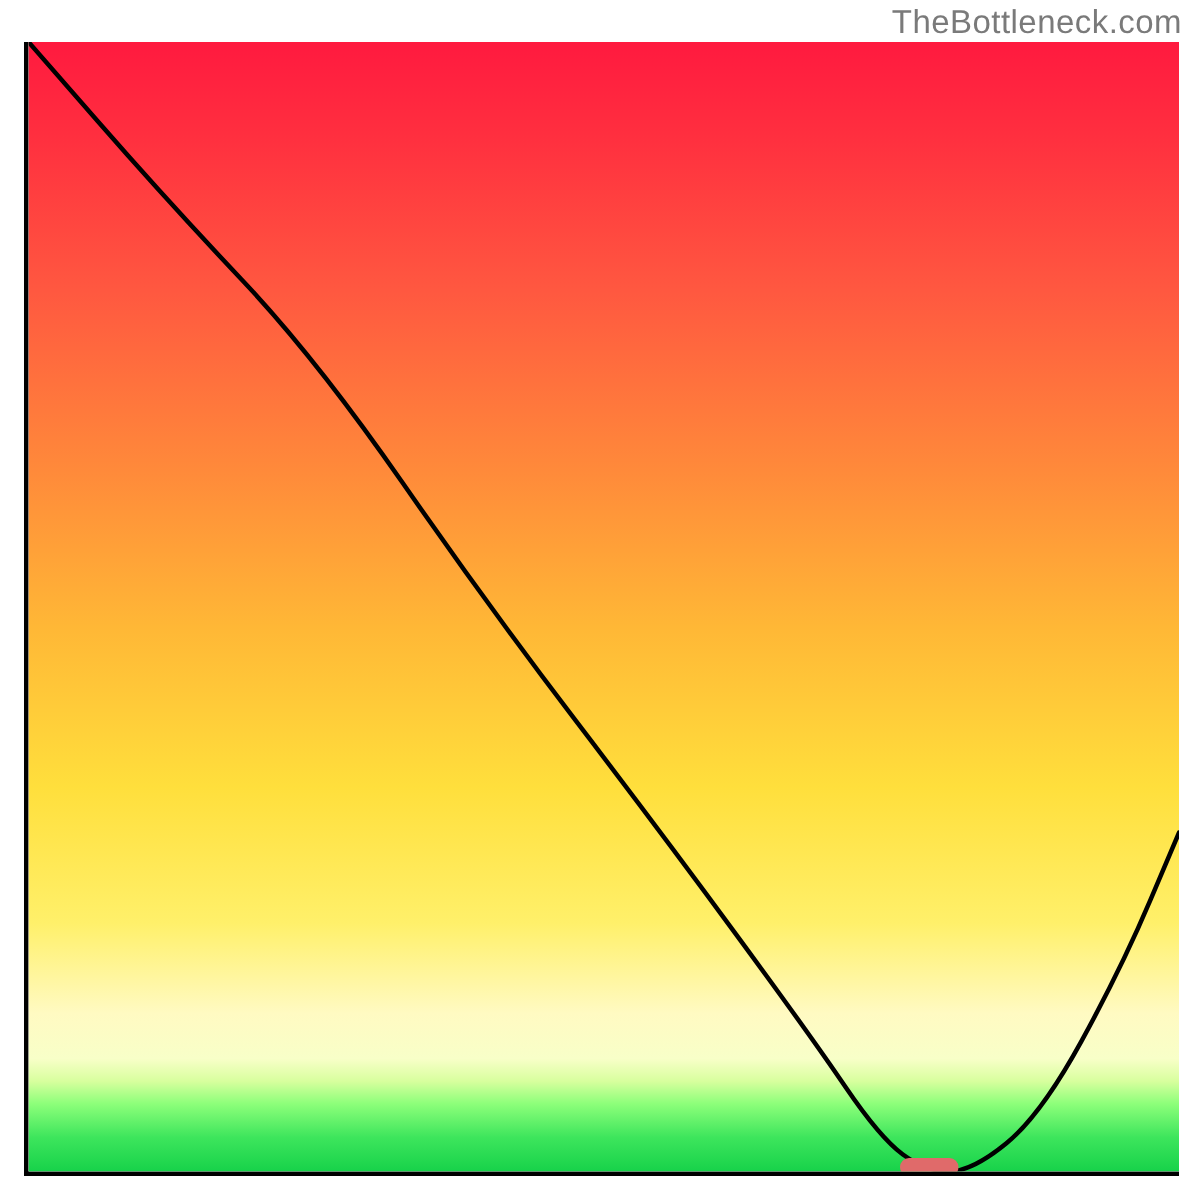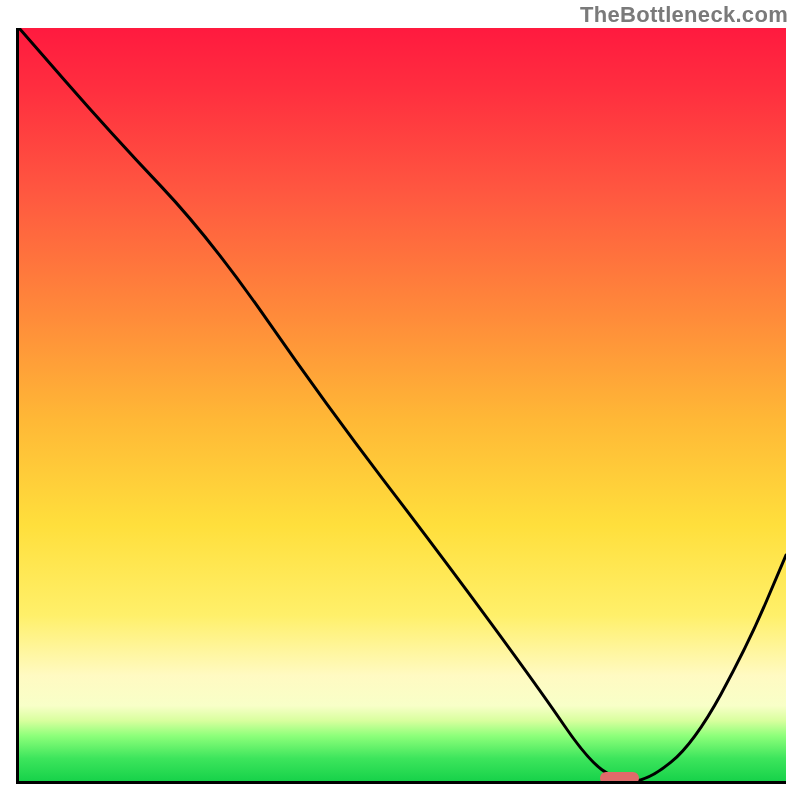--- a/index.html
+++ b/index.html
@@ -15,21 +15,21 @@
     position: relative;
     width: 800px;
     height: 800px;
   }
   .watermark {
     position: absolute;
     top: 2px;
     right: 12px;
     color: #7a7a7a;
     font-size: 22px;
-    font-weight: 700;
+    font-weight: 400;
     letter-spacing: 0.3px;
     z-index: 10;
   }
   .plot-area {
     position: absolute;
     left: 16px;
     top: 28px;
     width: 770px;
     height: 756px;
     box-sizing: border-box;

